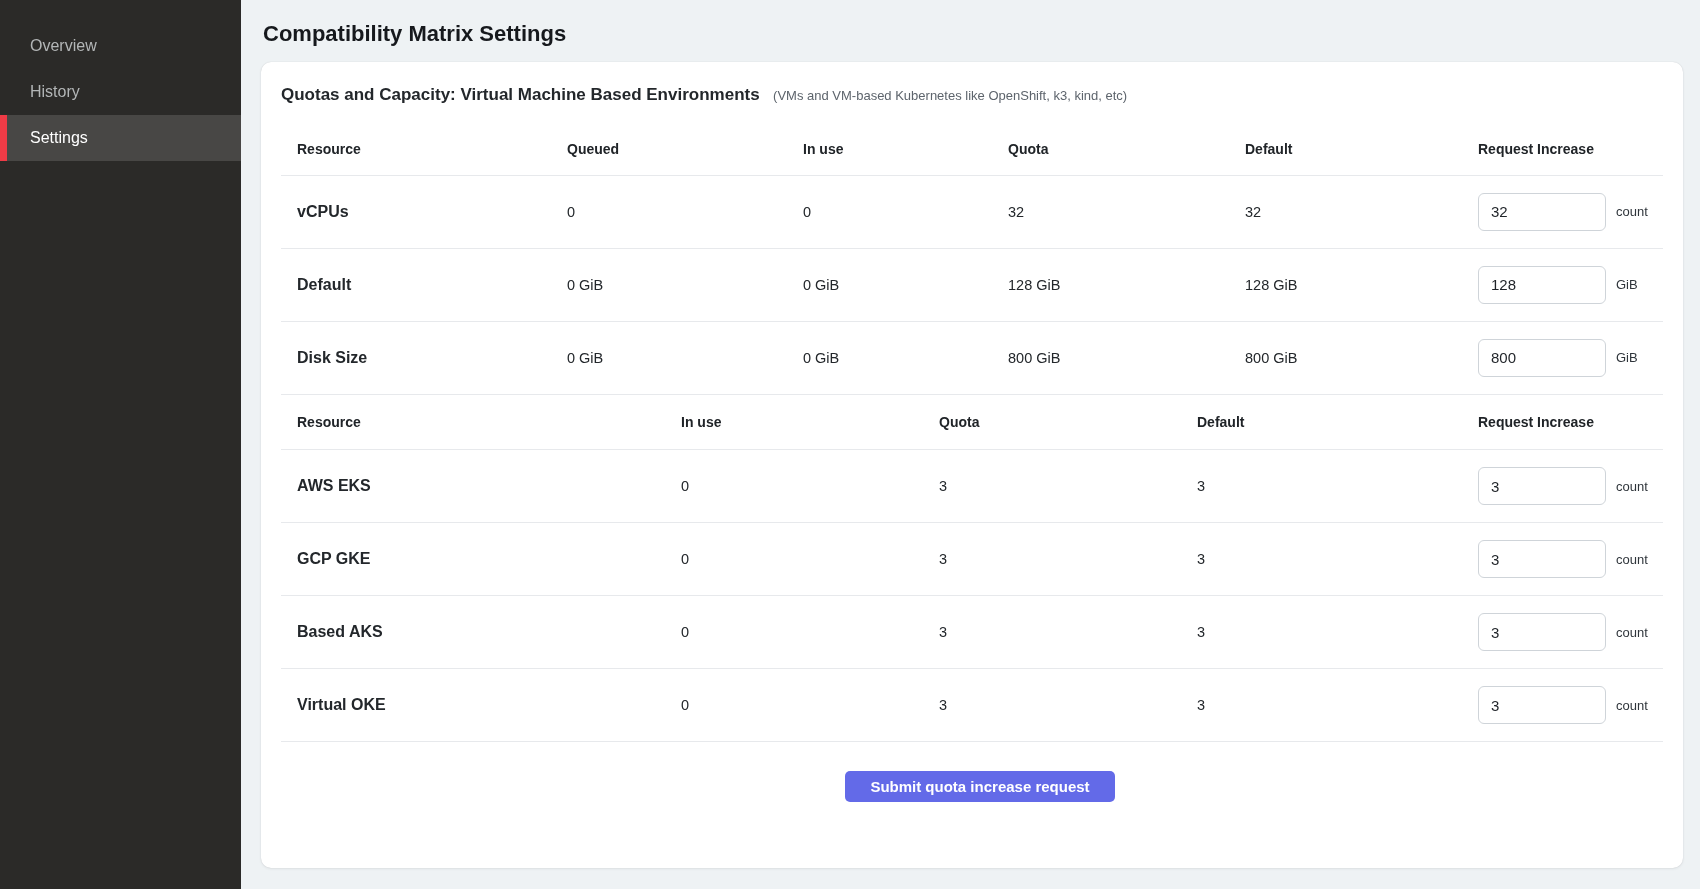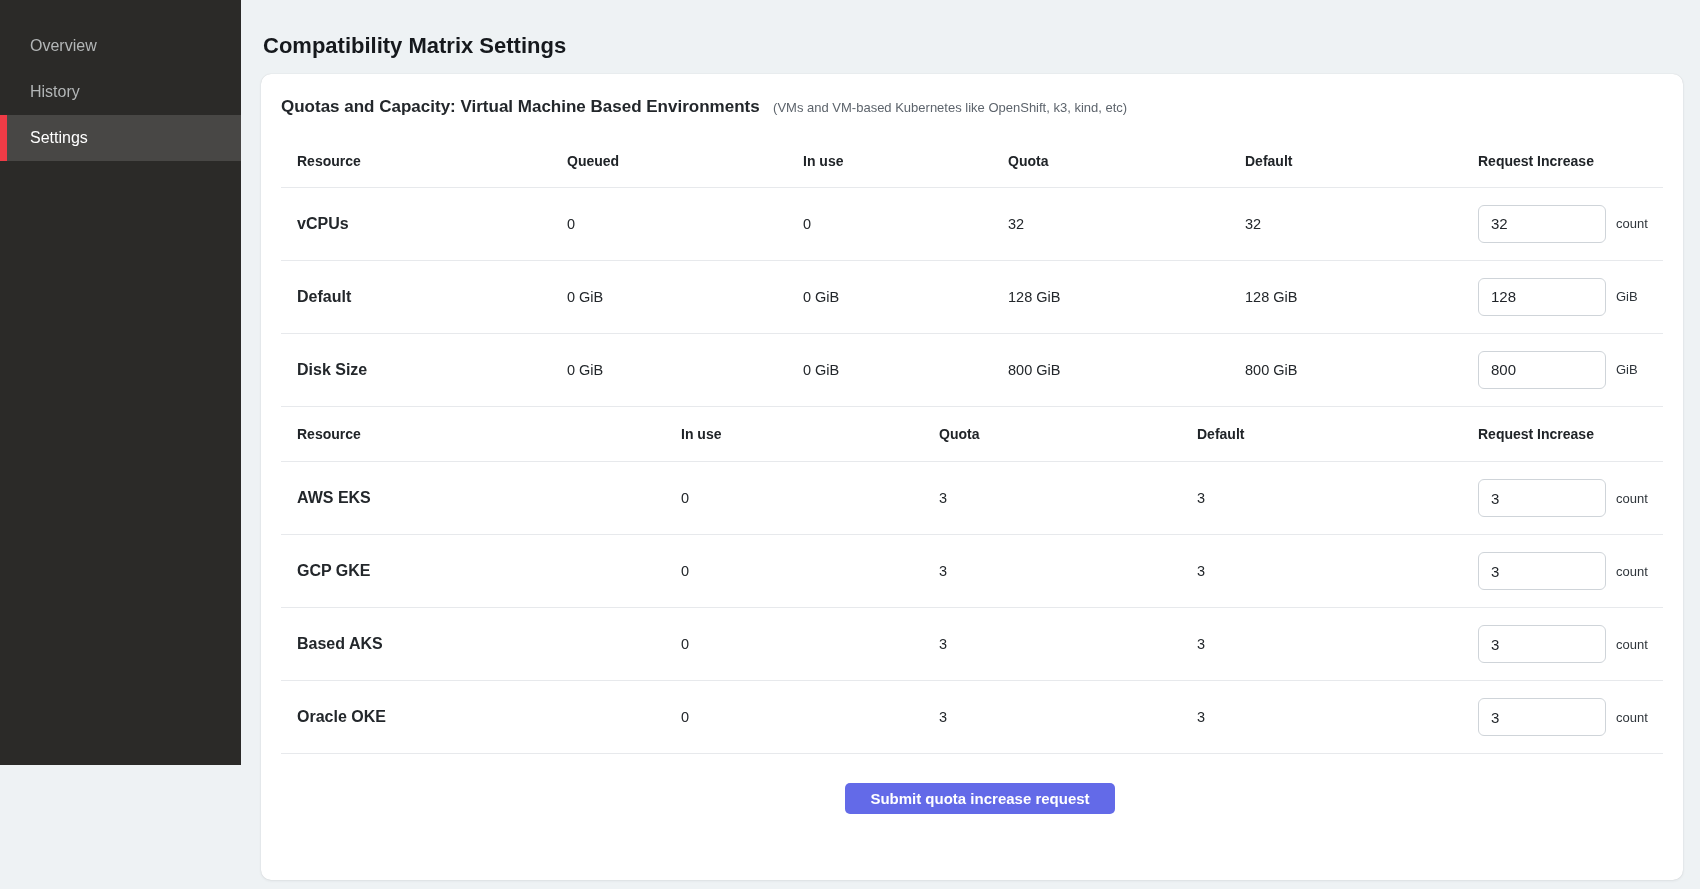--- a/index.html
+++ b/index.html
@@ -7,21 +7,21 @@
   body {
     width: 1700px; height: 889px;
     font-family: "Liberation Sans", sans-serif;
     background: #eef2f4;
     overflow: hidden;
   }
 
   
   .sidebar {
     position: fixed; left: 0; top: 0;
-    width: 241px; height: 765px;
+    width: 241px; height: 889px;
     background: #2b2a28;
     padding-top: 23px;
   }
   .nav-item {
     position: relative;
     height: 46px;
     display: flex; align-items: center;
     padding-left: 30px;
     font-size: 16px;
     color: #b3b6b7;
@@ -33,21 +33,21 @@
   }
   .nav-accent {
     position: absolute; left: 0; top: 0; bottom: 0;
     width: 7px;
     background: #ef3b46;
   }
 
   
   .main { margin-left: 241px; padding: 0 17px 0 20px; }
   .page-title {
-    margin: 12px 0 15px;
+    margin: 0 0 15px;
     padding: 21px 0 0 2px;
     font-size: 22px; line-height: 26px; font-weight: 700;
     color: #16191d;
   }
   .card {
     background: #ffffff;
     border-radius: 10px;
     height: 806px;
     padding: 22px 20px 0;
     box-shadow: 0 1px 3px rgba(25,35,45,.07), 0 0 1px rgba(25,35,45,.18);
@@ -244,21 +244,21 @@
           <td>3</td>
           <td>3</td>
           <td>
             <div class="req-wrap">
               <input class="qty" type="text" value="3" style="">
               <span class="unit">count</span>
             </div>
           </td>
         </tr>
         <tr>
-          <td class="resource">Oracle OKE</td>
+          <td class="resource">Virtual OKE</td>
           <td>0</td>
           <td>3</td>
           <td>3</td>
           <td>
             <div class="req-wrap">
               <input class="qty" type="text" value="3" style="">
               <span class="unit">count</span>
             </div>
           </td>
         </tr>

